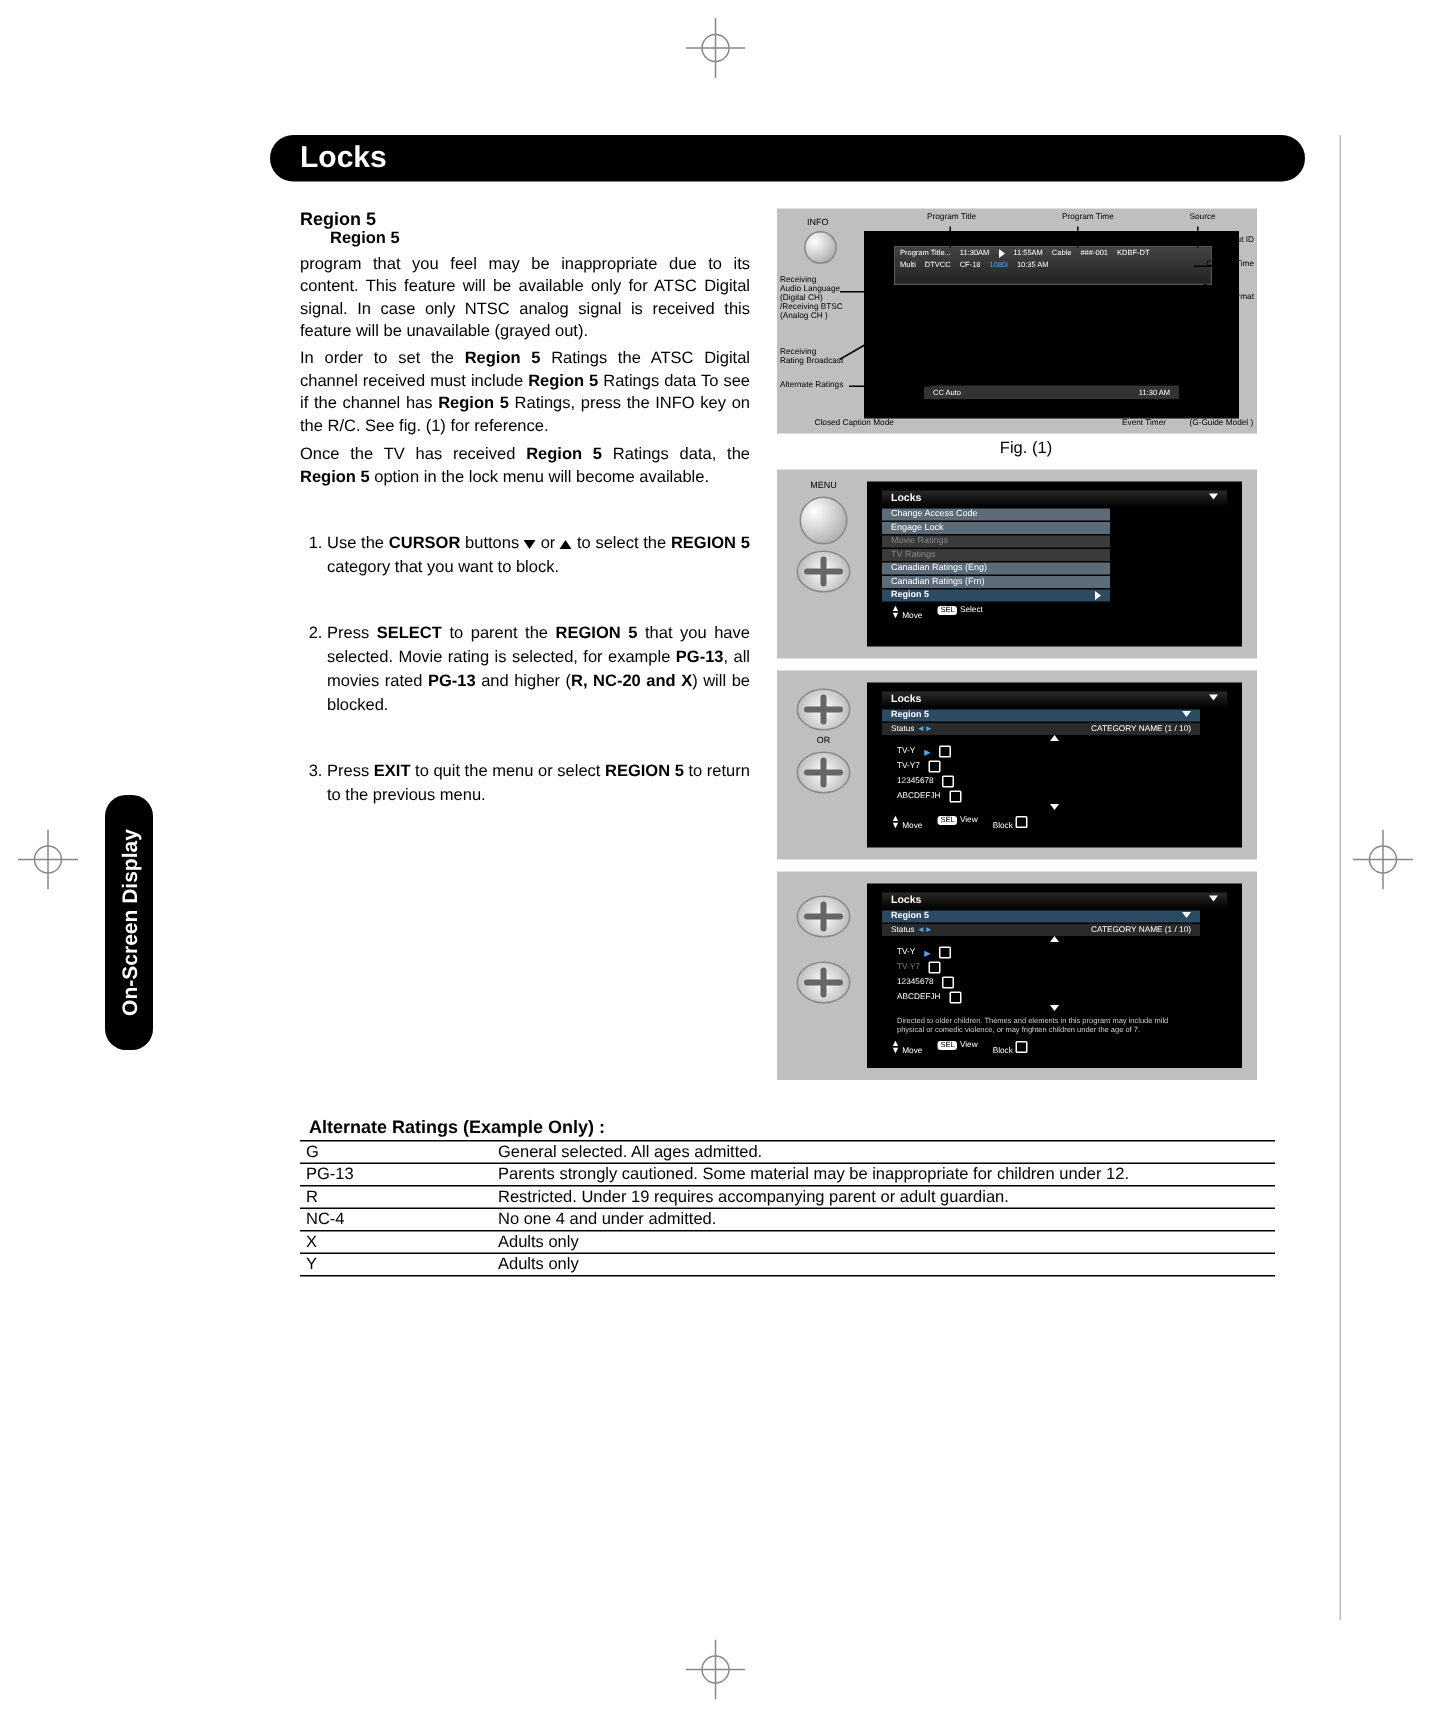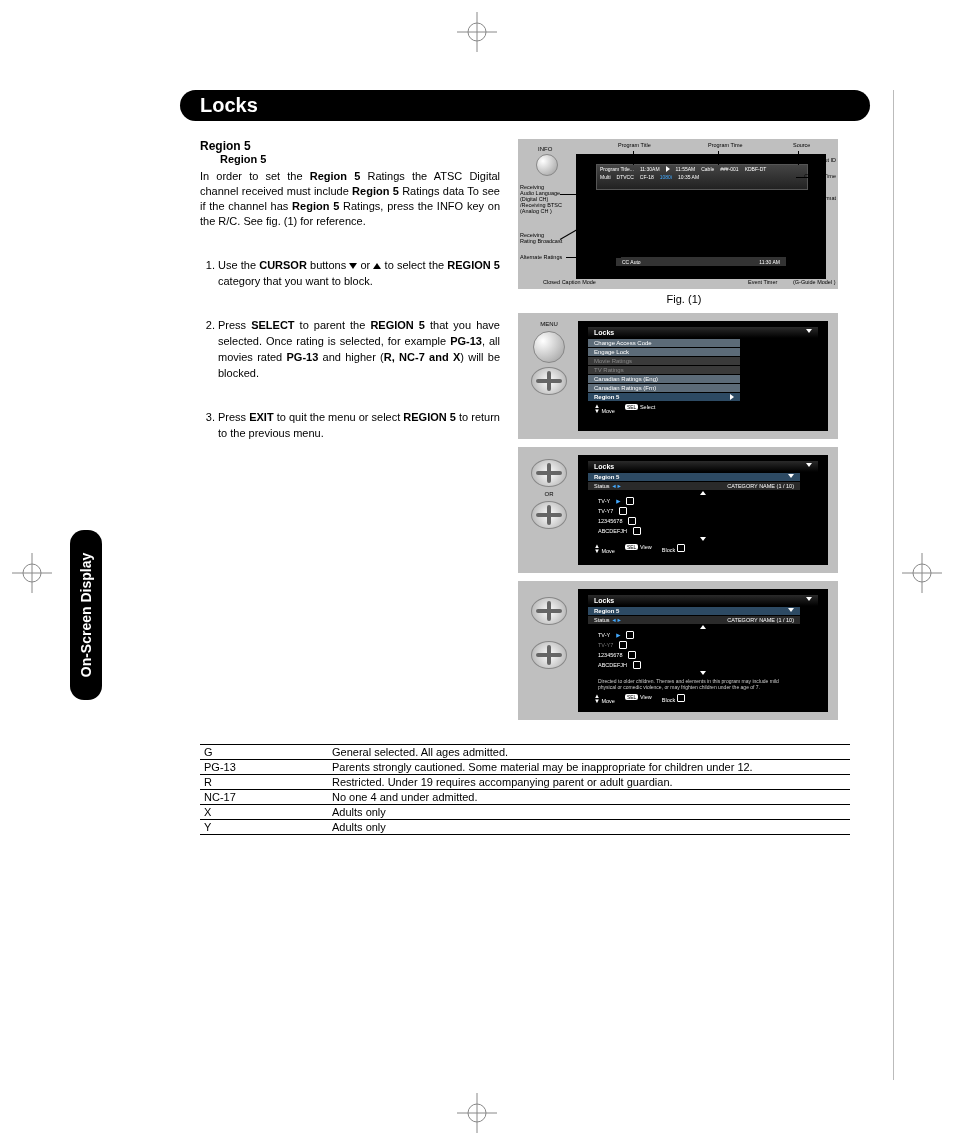--- a/index.html
+++ b/index.html
@@ -238,30 +238,34 @@
   <div class="inner">
     <div class="section-bar">
       <span>Locks</span>
     </div>
 
     <div class="cols">
 
       <div class="col-left">
         <div class="heading">Region 5</div>
         <div class="heading2">Region 5</div>
+        <p>program that you feel may be inappropriate due to its content. This feature will be available only for ATSC Digital signal. In case only NTSC analog signal is received this feature will be unavailable (grayed out).</p>
         <p>
           <span>In order to set the </span><b>Region 5</b><span> Ratings  the ATSC Digital channel received must include </span><b>Region 5</b><span> Ratings data To see if the channel has </span><b>Region 5</b><span> Ratings, press the INFO key on the R/C. See fig. (1) for reference.</span>
+        </p>
+        <p>
+          <span>Once the TV has received </span><b>Region 5</b><span> Ratings data, the </span><b>Region 5</b><span> option in the lock menu will become available.</span>
         </p>
 
         <ol>
           <li>
             <span>Use the </span><b>CURSOR</b><span> buttons </span><span class="tri down"></span><span> or </span><span class="tri up"></span><span> to select the </span><b>REGION 5</b><span> category that you want to block.</span>
           </li>
           <li>
-            <span>Press </span><b>SELECT</b><span> to parent the </span><b>REGION 5</b><span> that you have selected. Once rating is selected, for example </span><b>PG-13</b><span>, all movies rated </span><b>PG-13</b><span> and higher (</span><b>R, NC-7 and X</b><span>) will be blocked.</span>
+            <span>Press </span><b>SELECT</b><span> to parent the </span><b>REGION 5</b><span> that you have selected. Movie rating is selected, for example </span><b>PG-13</b><span>, all movies rated </span><b>PG-13</b><span> and higher (</span><b>R, NC-20 and X</b><span>) will be blocked.</span>
           </li>
           <li>
             <span>Press </span><b>EXIT</b><span> to quit the menu or select </span><b>REGION 5</b><span> to return to the previous menu.</span>
           </li>
         </ol>
       </div>
 
       <div class="col-right">
 
         <div class="fig1">
@@ -445,36 +449,37 @@
               <span><span class="kb">SEL</span> <span>View</span></span>
               <span><span>Block</span> <span class="lock" style="display:inline-block"></span></span>
             </div>
           </div>
         </div>
 
       </div>
     </div>
 
     <div class="bottom">
+      <div class="tbltitle">Alternate Ratings (Example Only) :</div>
       <table class="rt">
         <tbody>
             <tr>
               <td>G</td>
               <td>General selected. All ages admitted.</td>
             </tr>
         <tr>
               <td>PG-13</td>
               <td>Parents strongly cautioned. Some material may be inappropriate for children under 12.</td>
             </tr>
         <tr>
               <td>R</td>
               <td>Restricted. Under 19 requires accompanying parent or adult guardian.</td>
             </tr>
         <tr>
-              <td>NC-17</td>
+              <td>NC-4</td>
               <td>No one 4 and under admitted.</td>
             </tr>
         <tr>
               <td>X</td>
               <td>Adults only</td>
             </tr>
         <tr>
               <td>Y</td>
               <td>Adults only</td>
             </tr>

